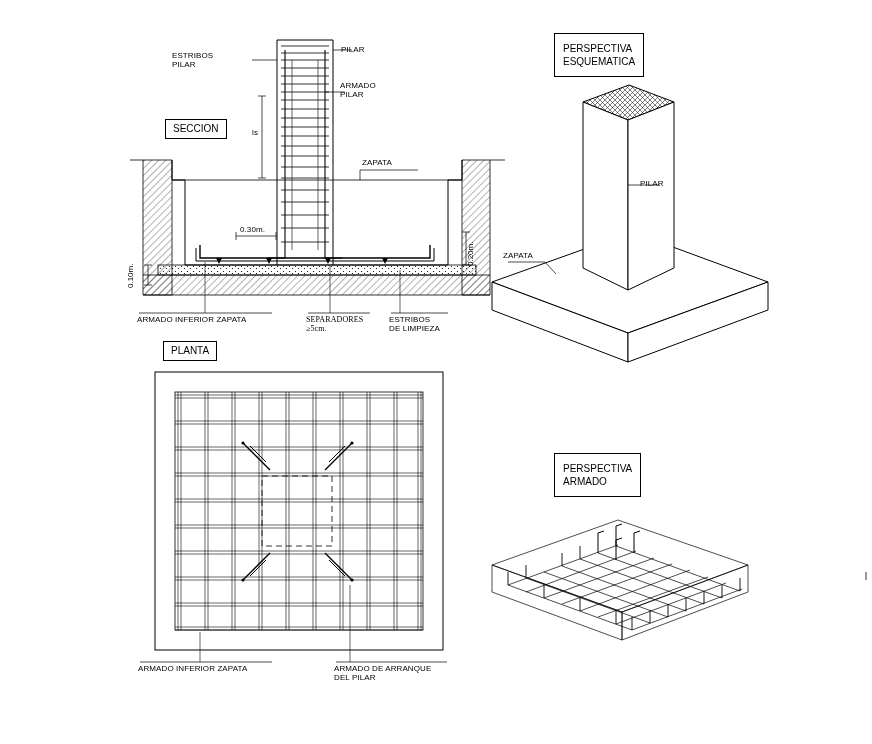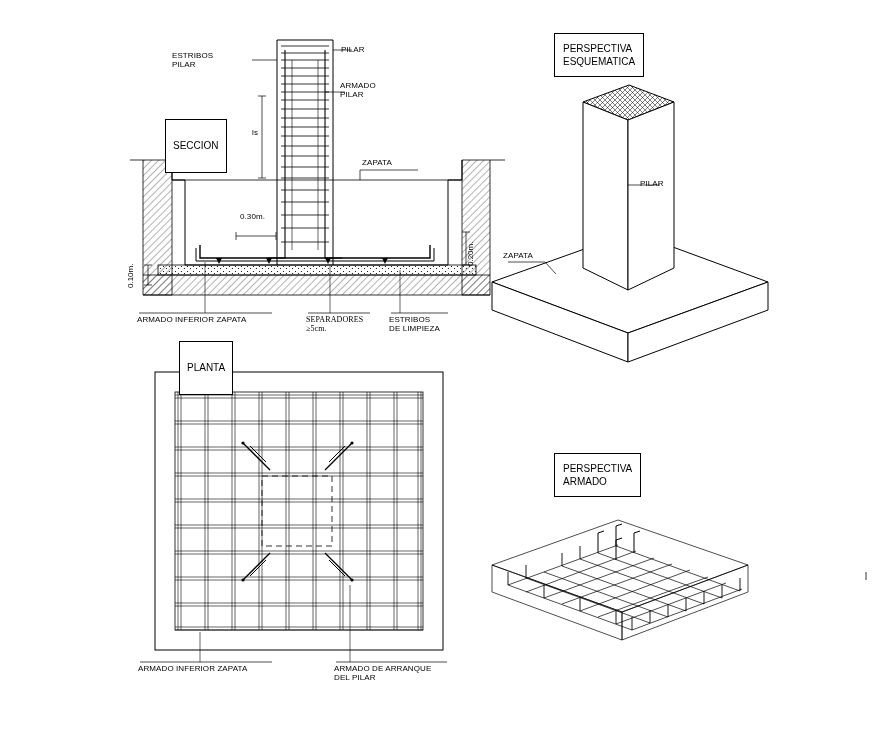--- a/index.html
+++ b/index.html
@@ -29,21 +29,21 @@
     white-space: pre;
     letter-spacing: 0.1px;
   }
   .lbl.c { }
   .lbl.r { text-align: left; }
   .boxed {
     position: absolute;
     border: 1px solid #000;
     font-size: 10px;
     line-height: 12px;
-    padding: 20px 7px;
+    padding: 3px 7px;
     white-space: pre;
     background: #fff;
     text-align: left;
   }
   .titlebox {
     position: absolute;
     border: 1px solid #000;
     font-size: 10px;
     line-height: 13px;
     padding: 8px 8px;
@@ -321,39 +321,39 @@
         <line x1="740" y1="591" x2="740" y2="578"></line>
         <line x1="632" y1="630" x2="632" y2="617"></line>
       </g>
 
       <line x1="866" y1="572" x2="866" y2="580" stroke-width="0.8"></line>
     </g>
   </svg>
 
   <div class="boxed" style="left:165px; top:119px;">SECCION</div>
 
-  <div class="boxed" style="left:179px; top:341px;text-align:right;">PLANTA</div>
+  <div class="boxed" style="left:163px; top:341px;text-align:right;">PLANTA</div>
 
   <div class="titlebox" style="left:554px; top:33px;">PERSPECTIVA
 ESQUEMATICA</div>
 
   <div class="titlebox" style="left:554px; top:453px;">PERSPECTIVA
 ARMADO</div>
 
   <div class="lbl r" style="left:172px; top:51px; width:78px;">ESTRIBOS
 PILAR</div>
 
   <div class="lbl" style="left:341px; top:45px;">PILAR</div>
 
   <div class="lbl" style="left:340px; top:81px;">ARMADO
 PILAR</div>
 
   <div class="lbl" style="left:362px; top:158px;">ZAPATA</div>
 
-  <div class="lbl" style="left:240px; top:212px;">0.30m.</div>
+  <div class="lbl" style="left:240px; top:225px;">0.30m.</div>
 
   <div class="lbl" style="left:252px; top:128px;">ls</div>
 
   <div class="vert" style="left:466px; top:266px;">0.20m.</div>
 
   <div class="vert" style="left:126px; top:288px;">0.10m.</div>
 
   <div class="lbl c" style="left:137px; top:315px; width:138px;">ARMADO INFERIOR ZAPATA</div>
 
   <div class="lbl c" style="left:306px; top:315px; width:68px;font-family:Liberation Serif, serif;">SEPARADORES

